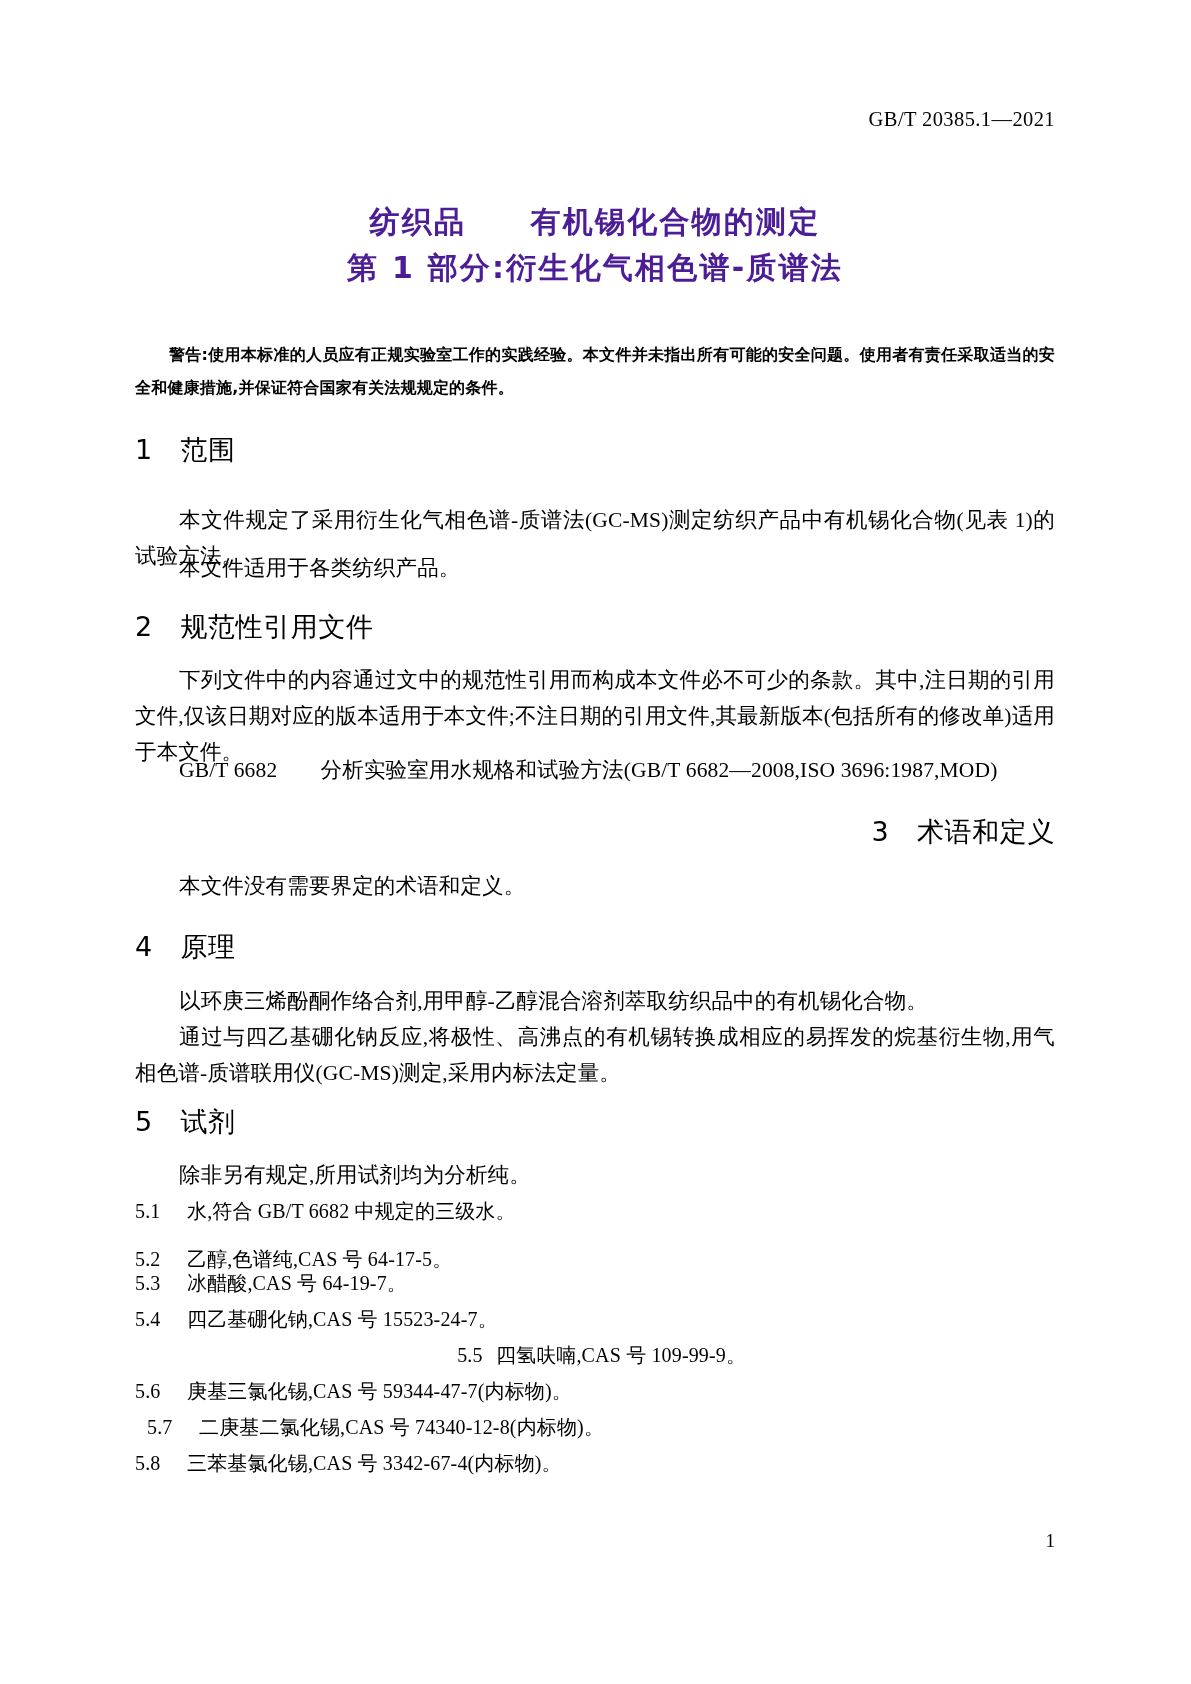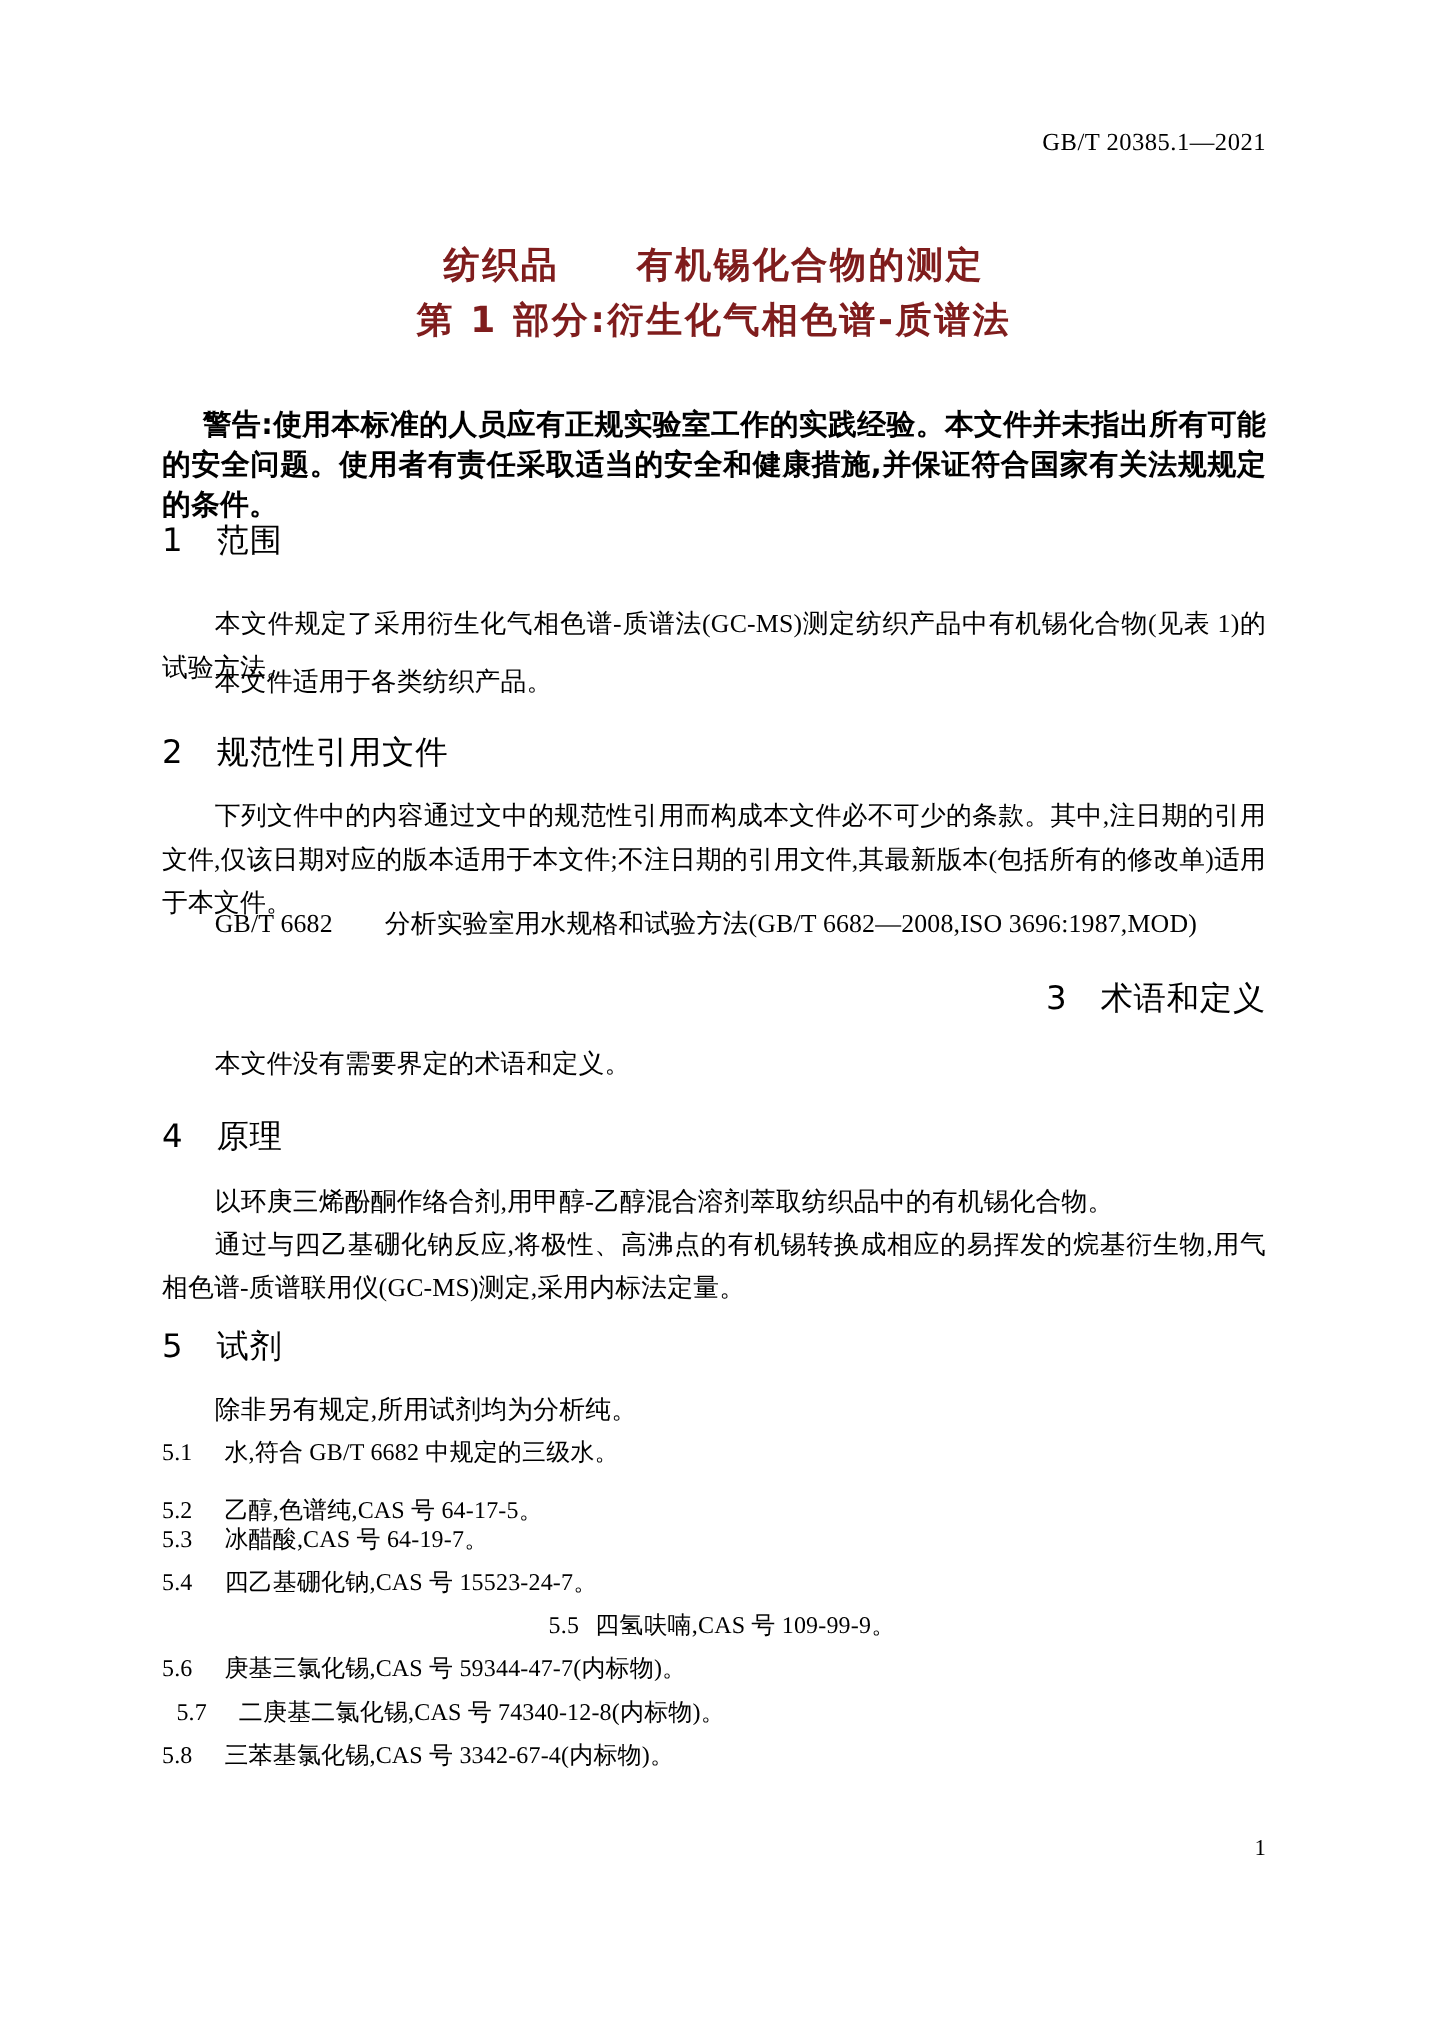--- a/index.html
+++ b/index.html
@@ -31,42 +31,42 @@
     white-space:nowrap;
   }
   
   .title-block {
     position:absolute;
     left:135px; top:200px;
     width:920px;
     text-align:center;
     font-family:"DejaVu Sans", sans-serif;
     font-weight:bold;
-    color:#7f1d1d;
+    color:#4c1d95;
   }
   .title-line1 {
     font-size:30px;
     letter-spacing:2.2px;
     line-height:44px;
     white-space:pre;
   }
   .title-line2 {
     font-size:30px;
     letter-spacing:2.2px;
     line-height:48px;
     white-space:pre;
   }
   
   .warning {
     position:absolute;
     left:135px; top:338px;
     width:920px;
     font-family:"DejaVu Sans", sans-serif;
     font-weight:bold;
-    font-size:24px;
+    font-size:16px;
     line-height:33px;
     text-align:justify;
     text-align-last:left;
     text-indent:34px;
     letter-spacing:0.2px;
   }
   
   .sec-head {
     position:absolute;
     left:135px;

